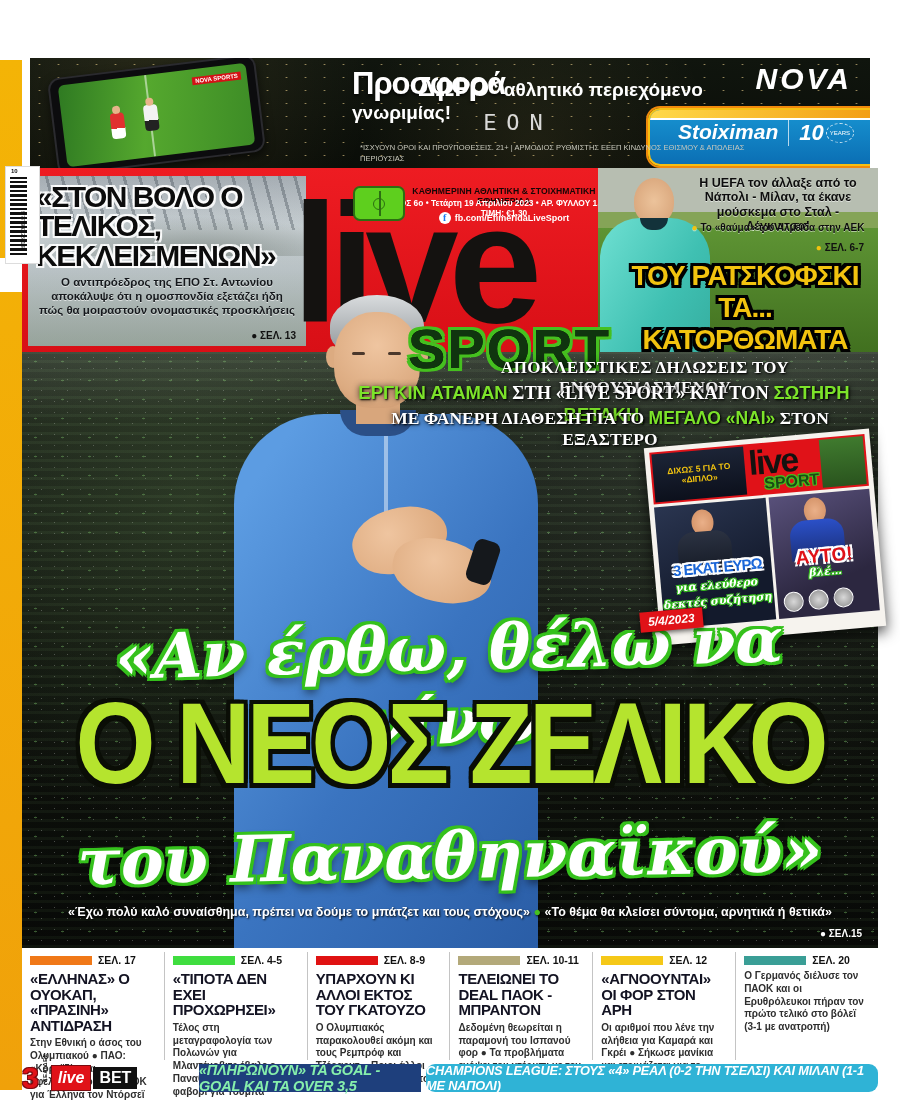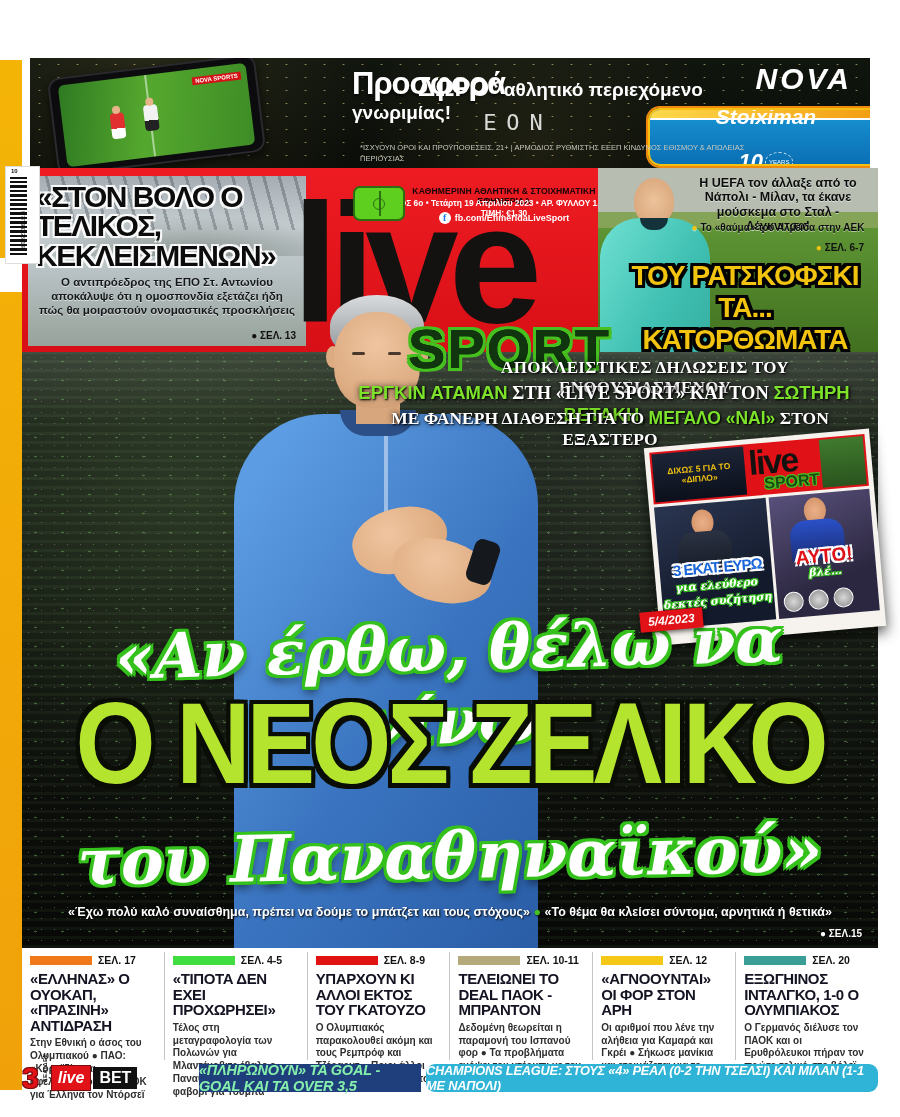--- a/index.html
+++ b/index.html
@@ -38,21 +38,21 @@
   .offer-sub{font-size:19px;font-weight:bold;margin-top:0px;}
   .gift{left:388px;top:16px;width:300px;color:#fff;white-space:nowrap;}
   .gift .g1{font-size:24px;font-weight:900;}
   .gift .g2{font-size:19px;font-weight:bold;}
   .eon{left:428px;top:52px;width:120px;color:#eee;font-family:"DejaVu Sans Mono",monospace;
        font-size:22px;letter-spacing:10px;text-align:center;opacity:.9;}
   .nova{right:18px;left:auto;top:4px;color:#fff;font-size:30px;font-weight:900;letter-spacing:3px;font-style:italic;}
   .stoiximan-card{left:618px;top:50px;width:232px;height:54px;border-radius:12px;overflow:hidden;
       border:2px solid #f6c012;background:linear-gradient(#1894d2,#0b6fb4);box-shadow:0 0 0 2px #f08a0c;}
   .stx-top{height:8px;background:linear-gradient(90deg,#ffd94a,#f29b12);border-bottom:2px solid #fff;}
-  .stx-row{display:flex;align-items:center;justify-content:center;height:40px;gap:10px;color:#fff;flex-direction:column;}
+  .stx-row{display:flex;align-items:flex-start;justify-content:center;height:40px;gap:10px;color:#fff;}
   .stx-name{font-size:21px;font-weight:900;font-style:italic;}
   .stx-div{width:1px;height:26px;background:rgba(255,255,255,.7);}
   .stx-years{display:flex;align-items:center;gap:2px;}
   .stx-10{font-size:22px;font-weight:900;font-style:italic;}
   .stx-ylbl{font-size:6px;border:1px dashed rgba(255,255,255,.8);border-radius:50%;padding:6px 3px;}
   .terms{left:330px;top:84px;width:430px;color:#c9c9bd;font-size:7.5px;line-height:1.5;}
 
   
   .redband{left:22px;top:168px;width:856px;height:184px;background:linear-gradient(#ee1c22,#d80f16);}
 
@@ -390,21 +390,20 @@
           <span class="col-page">ΣΕΛ. 12</span>
         </div>
       <div class="col-title">«ΑΓΝΟΟΥΝΤΑΙ» ΟΙ ΦΟΡ ΣΤΟΝ ΑΡΗ</div>
       <div class="col-body">Οι αριθμοί που λένε την αλήθεια για Καμαρά και Γκρέι ● Σήκωσε μανίκια και ετοιμάζεται για το καλοκαίρι ο Παλικούτσα</div>
     </div>
     <div class="col">
       <div class="col-bar-row">
           <span class="col-bar" style="background: rgb(58, 158, 150);"></span>
           <span class="col-page">ΣΕΛ. 20</span>
         </div>
-      <div class="col-title">ΕΞΩΓΗΙΝΟΣ ΙΝΤΑΛΓΚΟ, 1-0 Ο ΟΛΥΜΠΙΑΚΟΣ</div>
       <div class="col-body">Ο Γερμανός διέλυσε τον ΠΑΟΚ και οι Ερυθρόλευκοι πήραν τον πρώτο τελικό στο βόλεϊ (3-1 με ανατροπή)</div>
     </div>
   </div>
 
   <div class="abs bbar">
     <div class="bb-logo">
       <span class="bb-3">3</span>
       <span class="bb-selides">ΣΕΛΙΔΕΣ</span>
       <span class="bb-live">live</span>
       <span class="bb-bet">BET</span>

